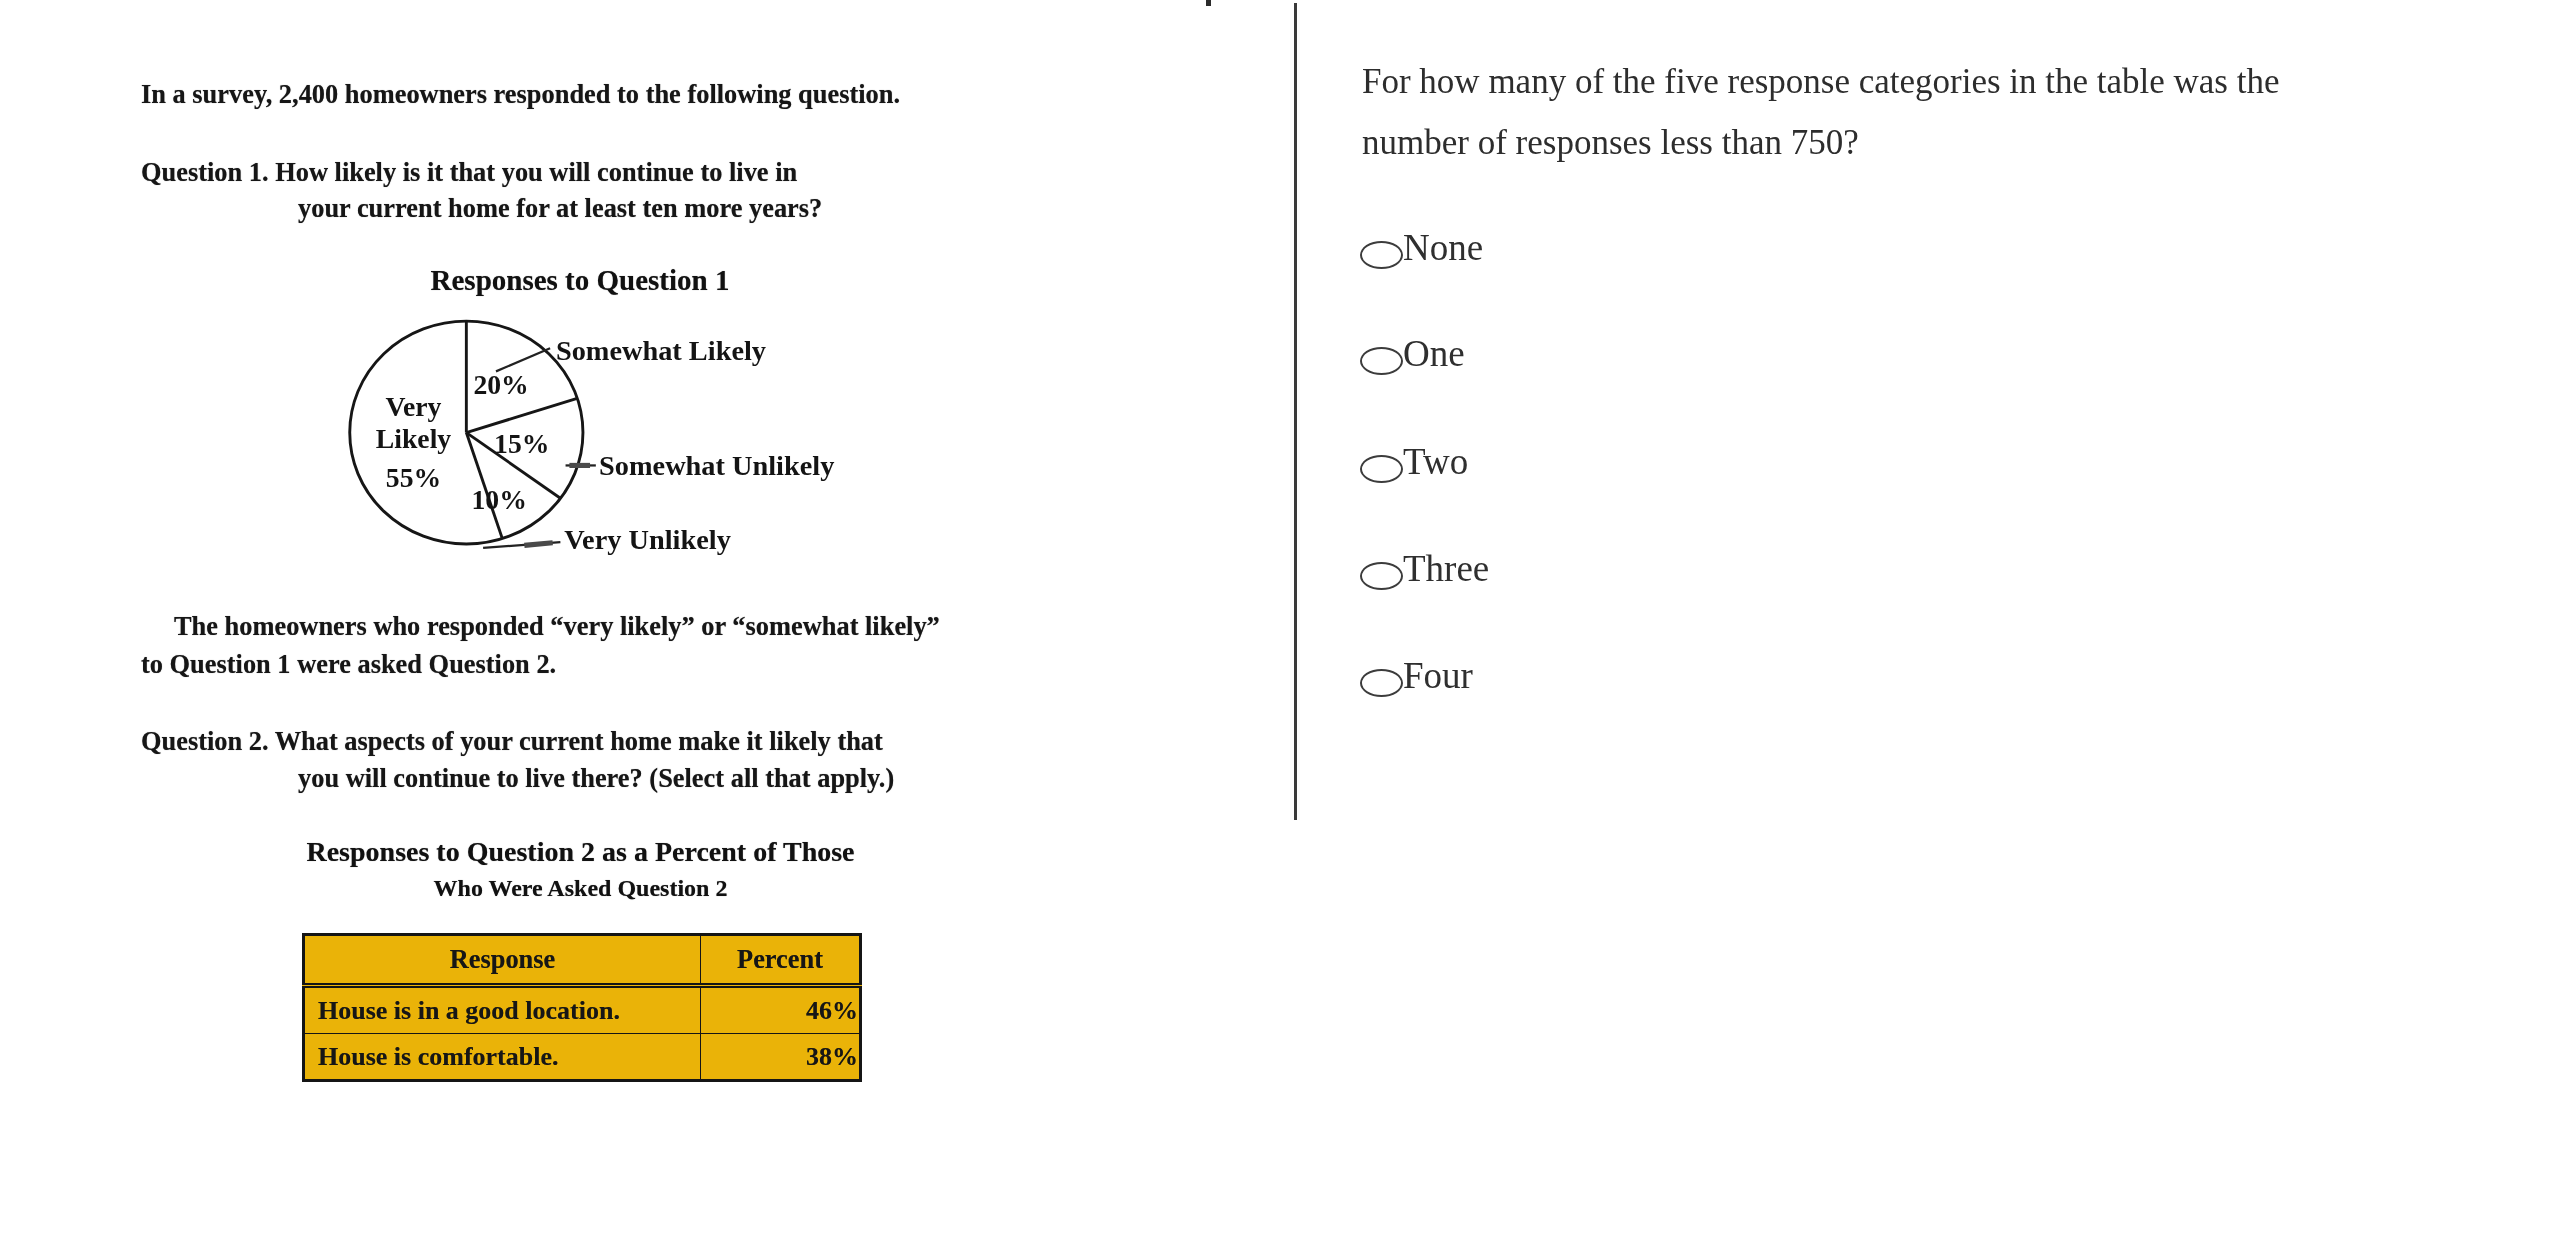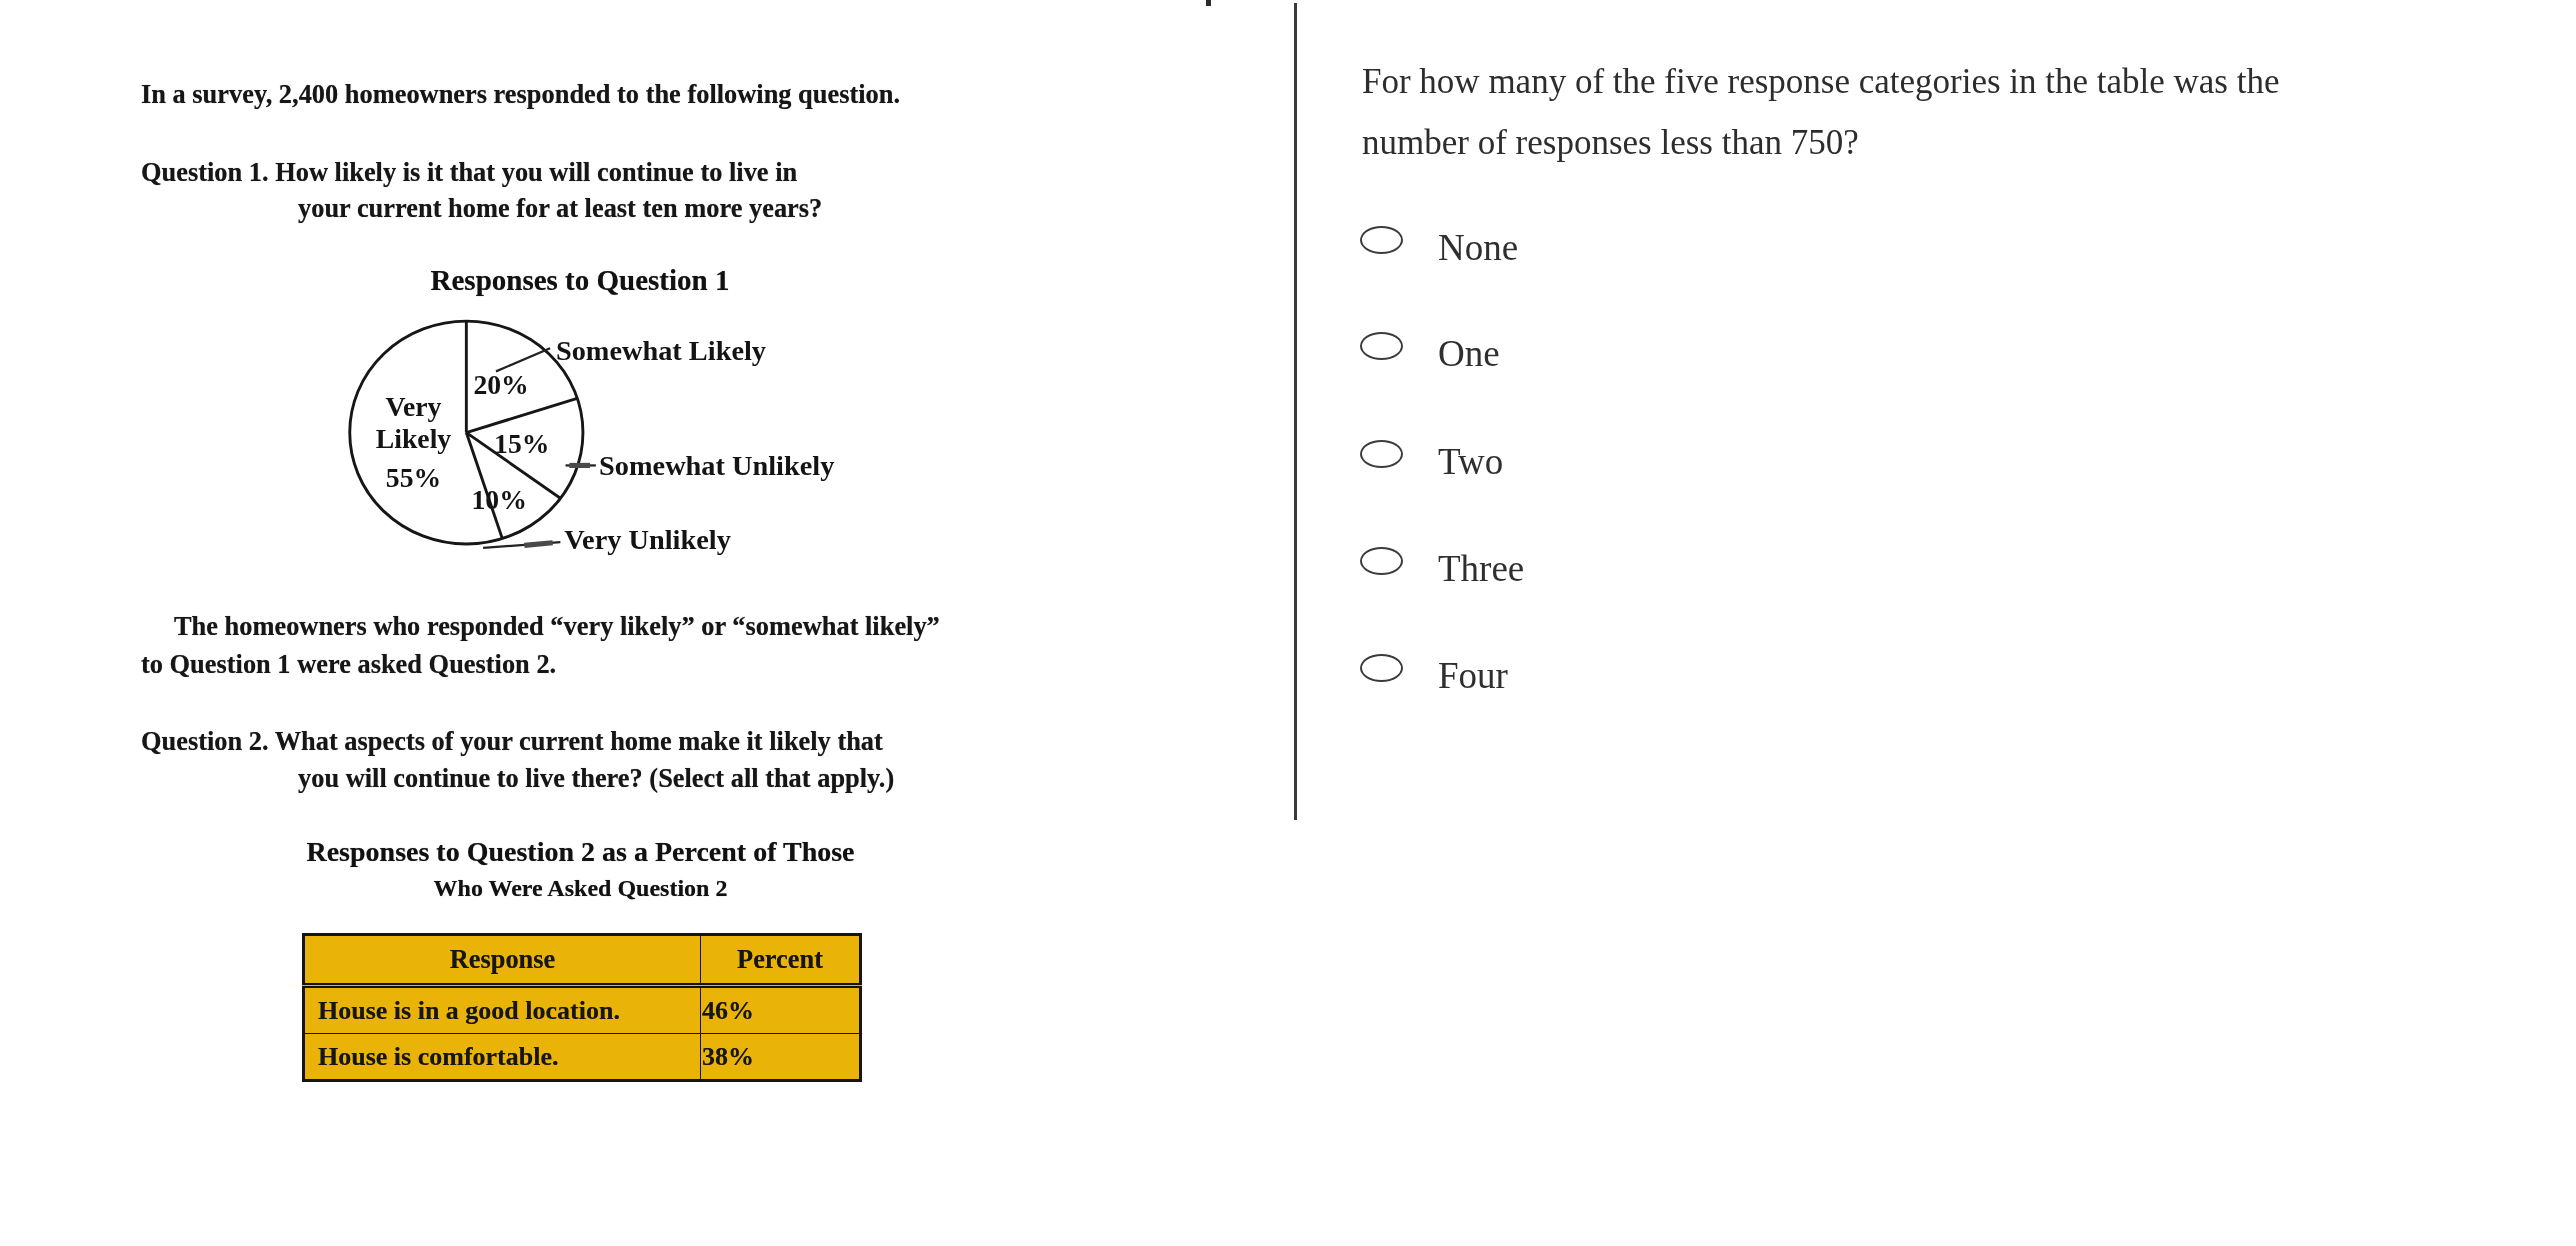--- a/index.html
+++ b/index.html
@@ -42,29 +42,29 @@
     font-family:"Liberation Serif","DejaVu Serif",serif;
     font-weight:700;color:#161616;
     text-shadow:0 0 0.6px rgba(20,20,20,.5);
   }
   #q2-table th{
     font-size:26.4px;height:45px;text-align:center;
     border-bottom:5.8px double #151515;
   }
   #q2-table td{font-size:26px;height:43px;}
   #q2-table td.response{text-align:left;padding-left:13px;}
-  #q2-table td.percent{text-align:left;margin-left:36px;}
+  #q2-table td.percent{text-align:right;margin-left:36px;}
   
   #divider{position:absolute;left:1294px;top:2.6px;width:2.6px;height:817px;background:#3a3a3a;}
   #top-tick{position:absolute;left:1206px;top:0;width:5.2px;height:6.4px;background:#2b2b2b;}
   
   .qtext{color:#2d2d2d;font-weight:400;font-size:35px;}
   .opt-row{
     position:absolute;left:1360px;height:43px;
-    display:flex;align-items:flex-start;gap:35px;
+    display:flex;align-items:flex-end;
     cursor:pointer;
   }
   .radio{
     width:43px;height:28px;box-sizing:border-box;
     border:2.6px solid #3c3c3c;border-radius:50%;
     background:#ffffff;flex:0 0 auto;
   }
   .opt-label{
     color:#2f2f2f;font-weight:400;font-size:37px;white-space:nowrap;
   }

